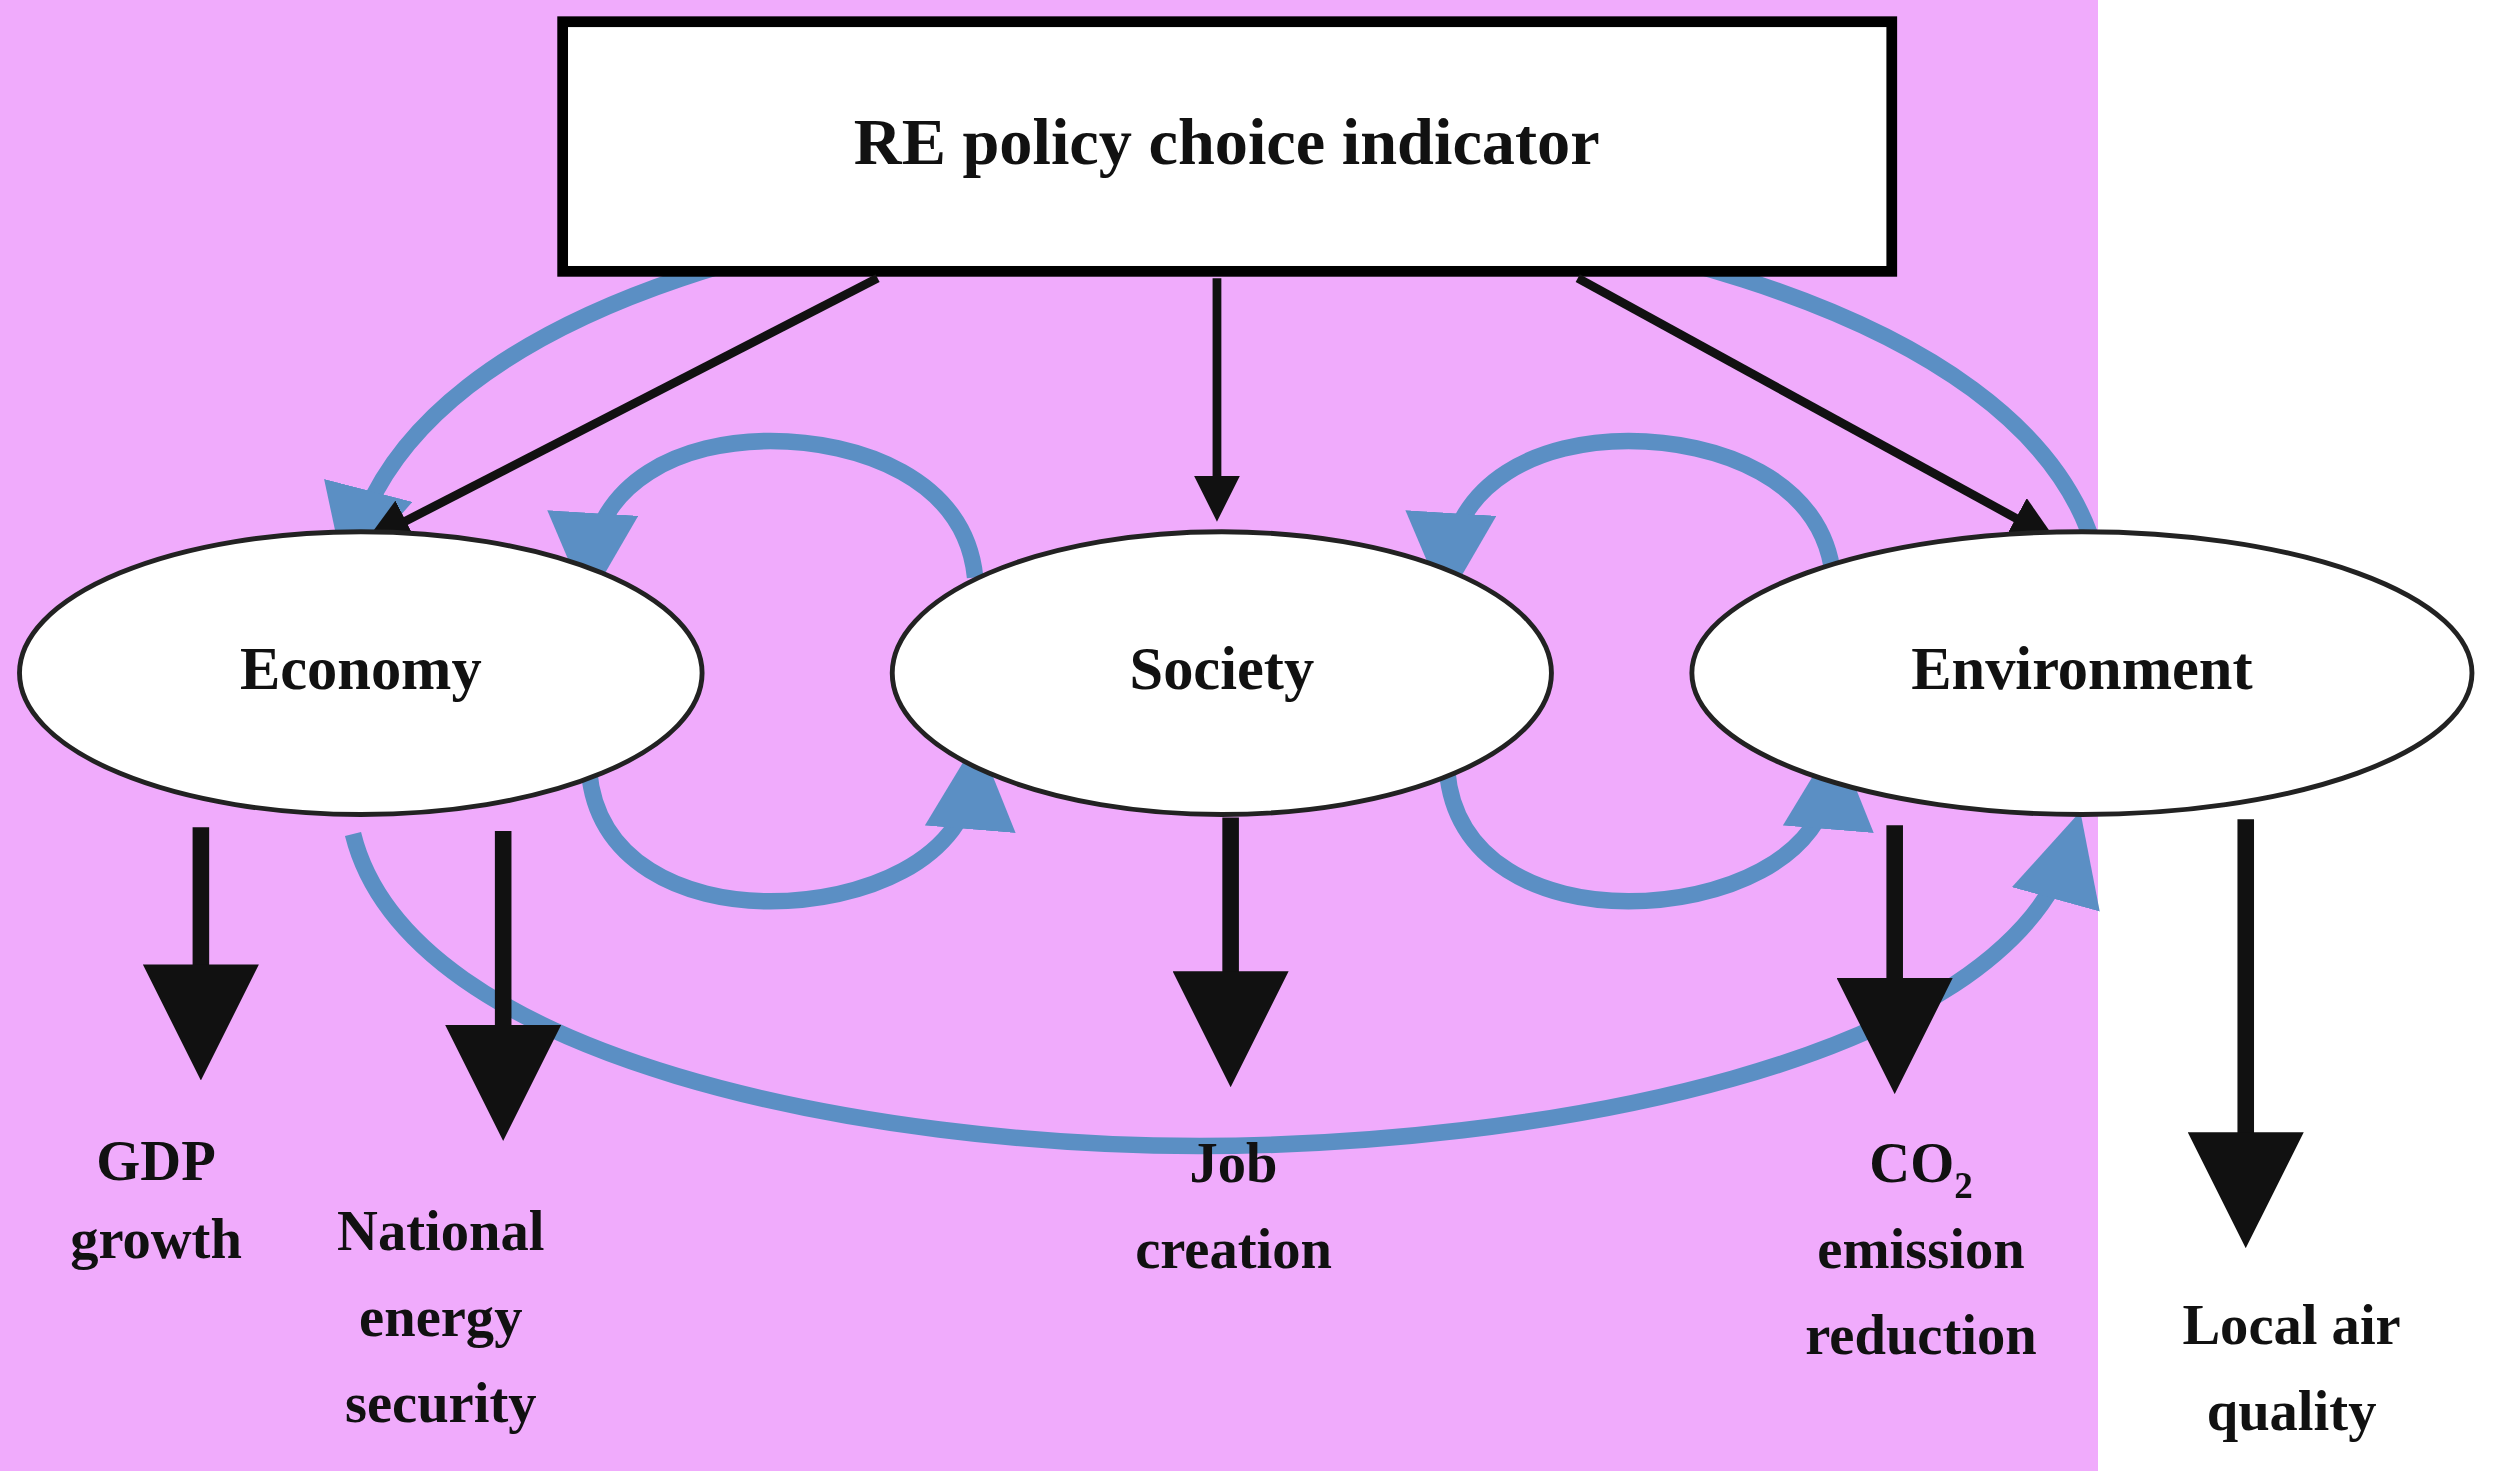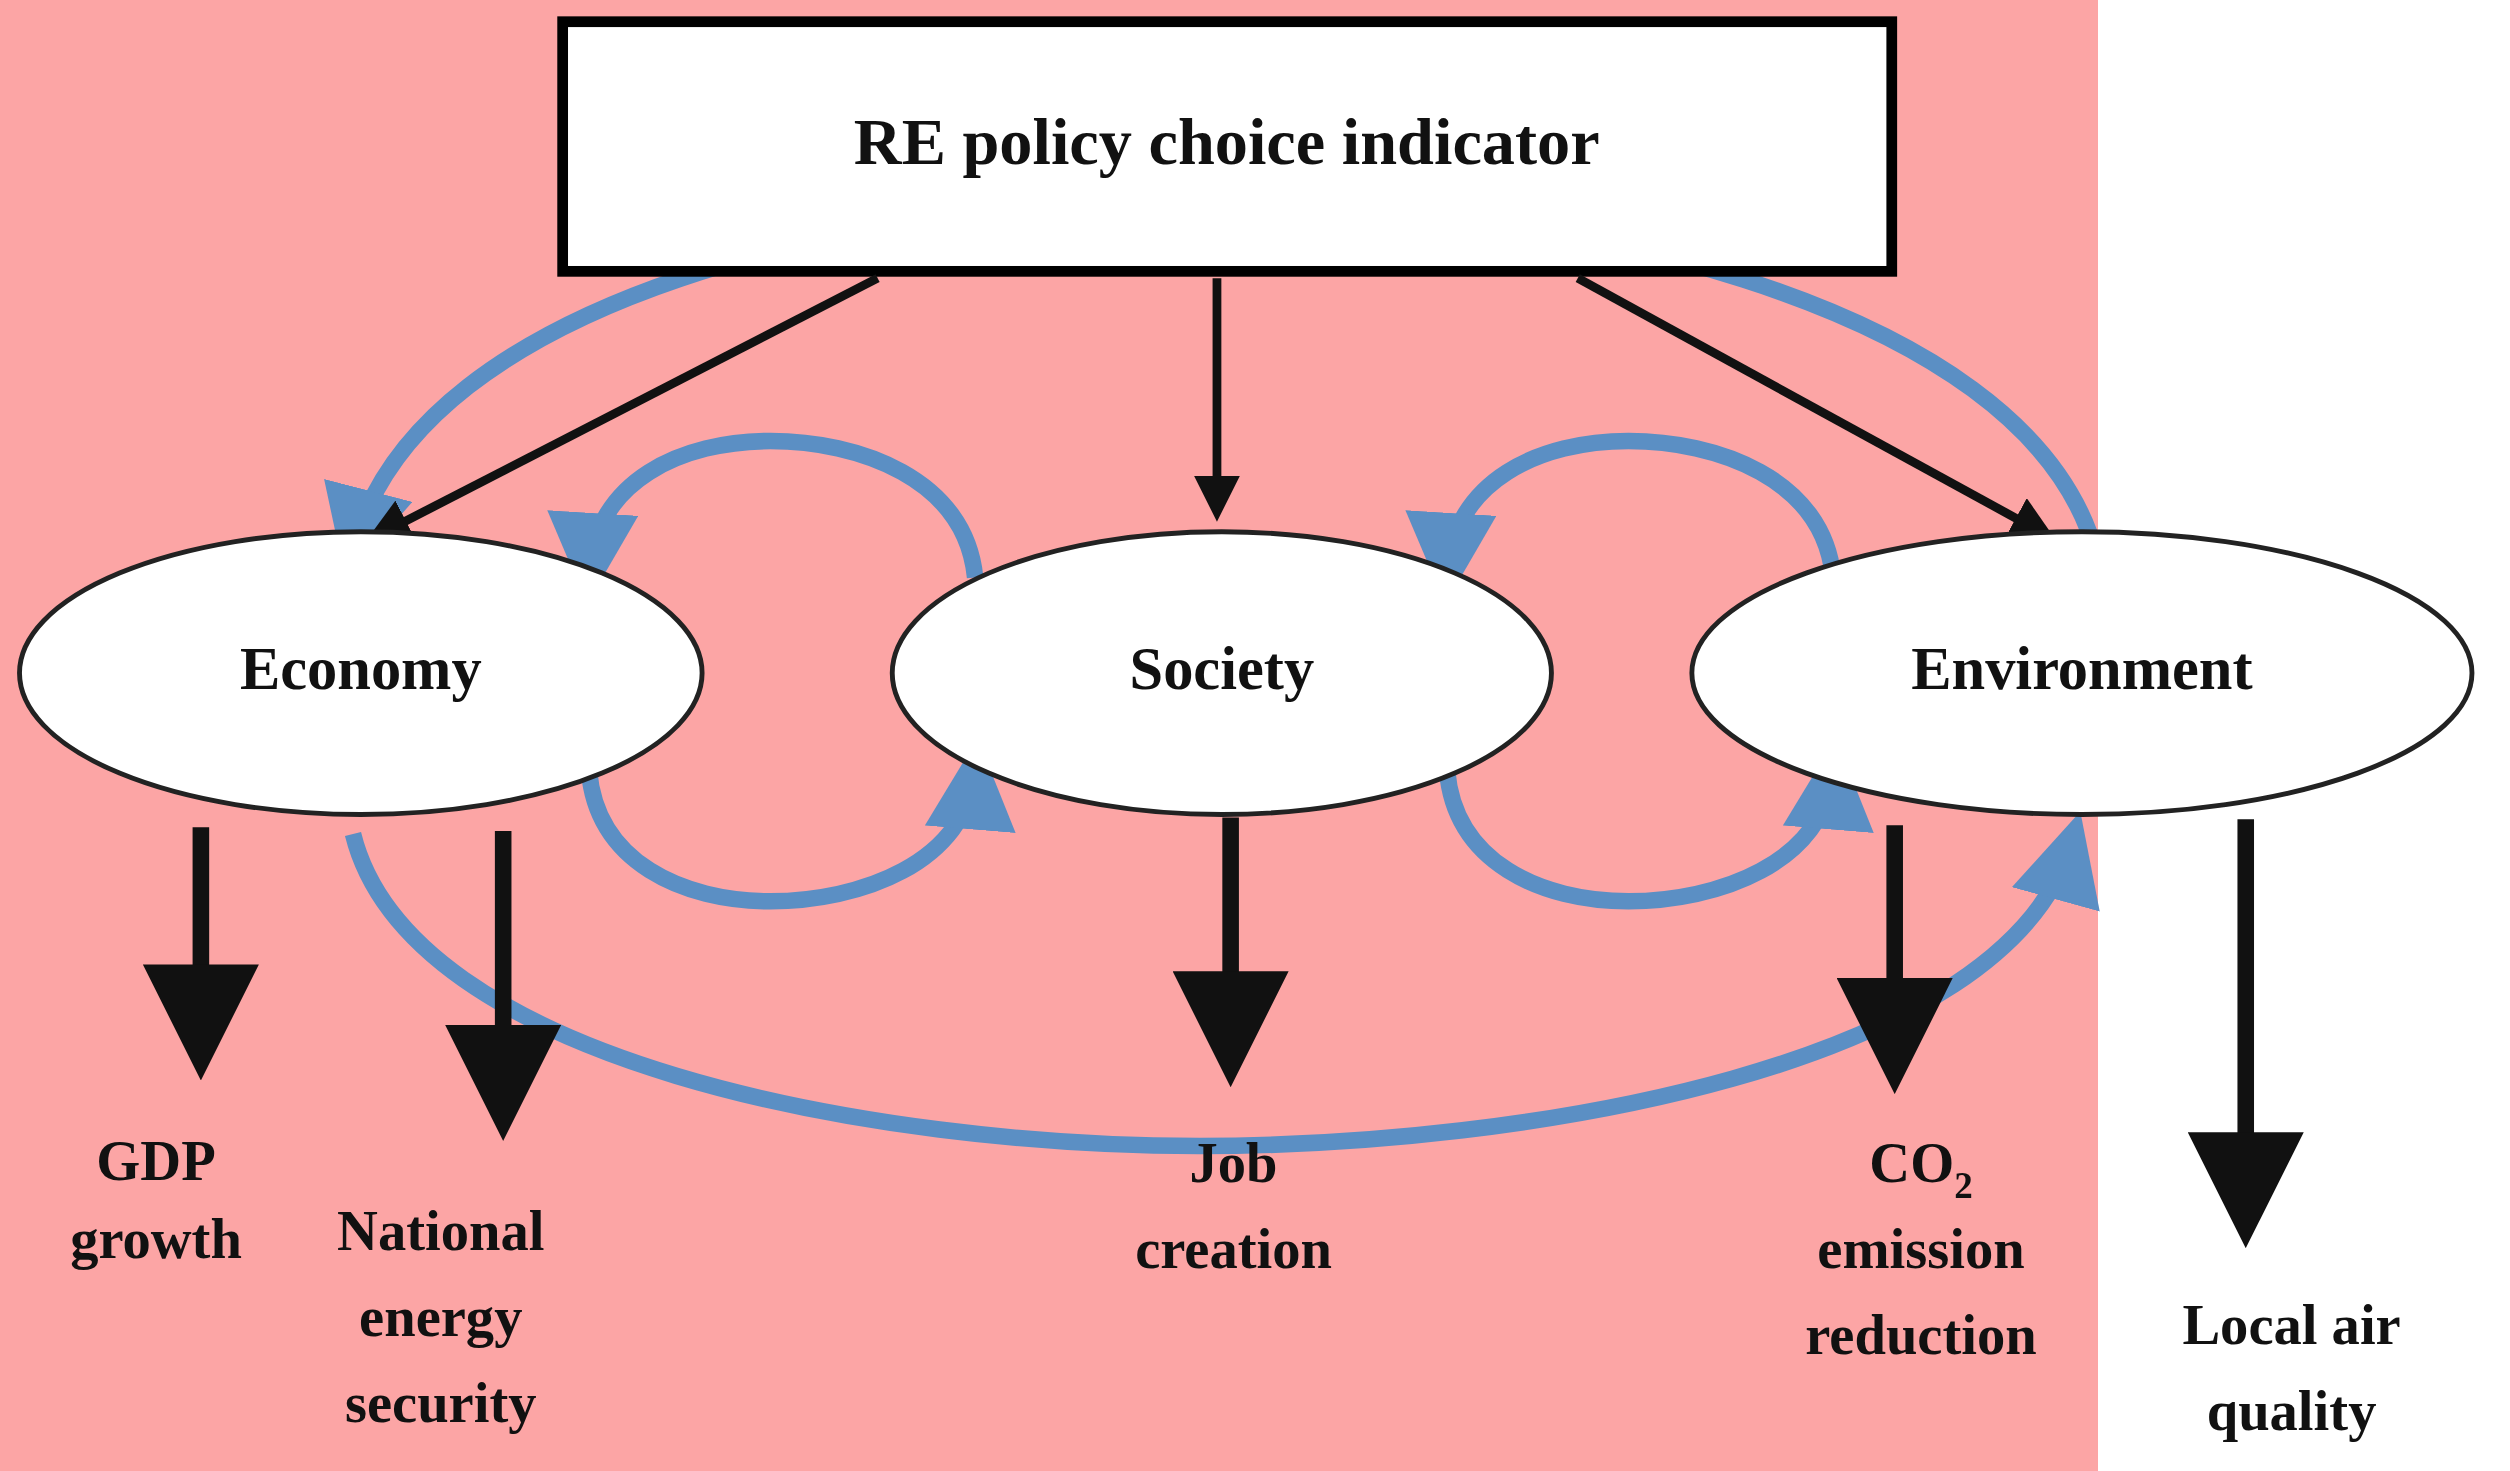--- a/index.html
+++ b/index.html
@@ -10,21 +10,21 @@
   body {
     width: 2510px;
     height: 1472px;
     font-family: "Liberation Serif", "DejaVu Serif", serif;
     overflow: hidden;
   }
   #diagram-root {
     position: relative;
     width: 2098px;
     height: 1472px;
-    background: #fca5a5;
+    background: #f0abfc;
   }
   svg.canvas {
     position: absolute;
     top: 0;
     left: 0;
     width: 2510px;
     height: 1472px;
     display: block;
   }
   .node-text {

